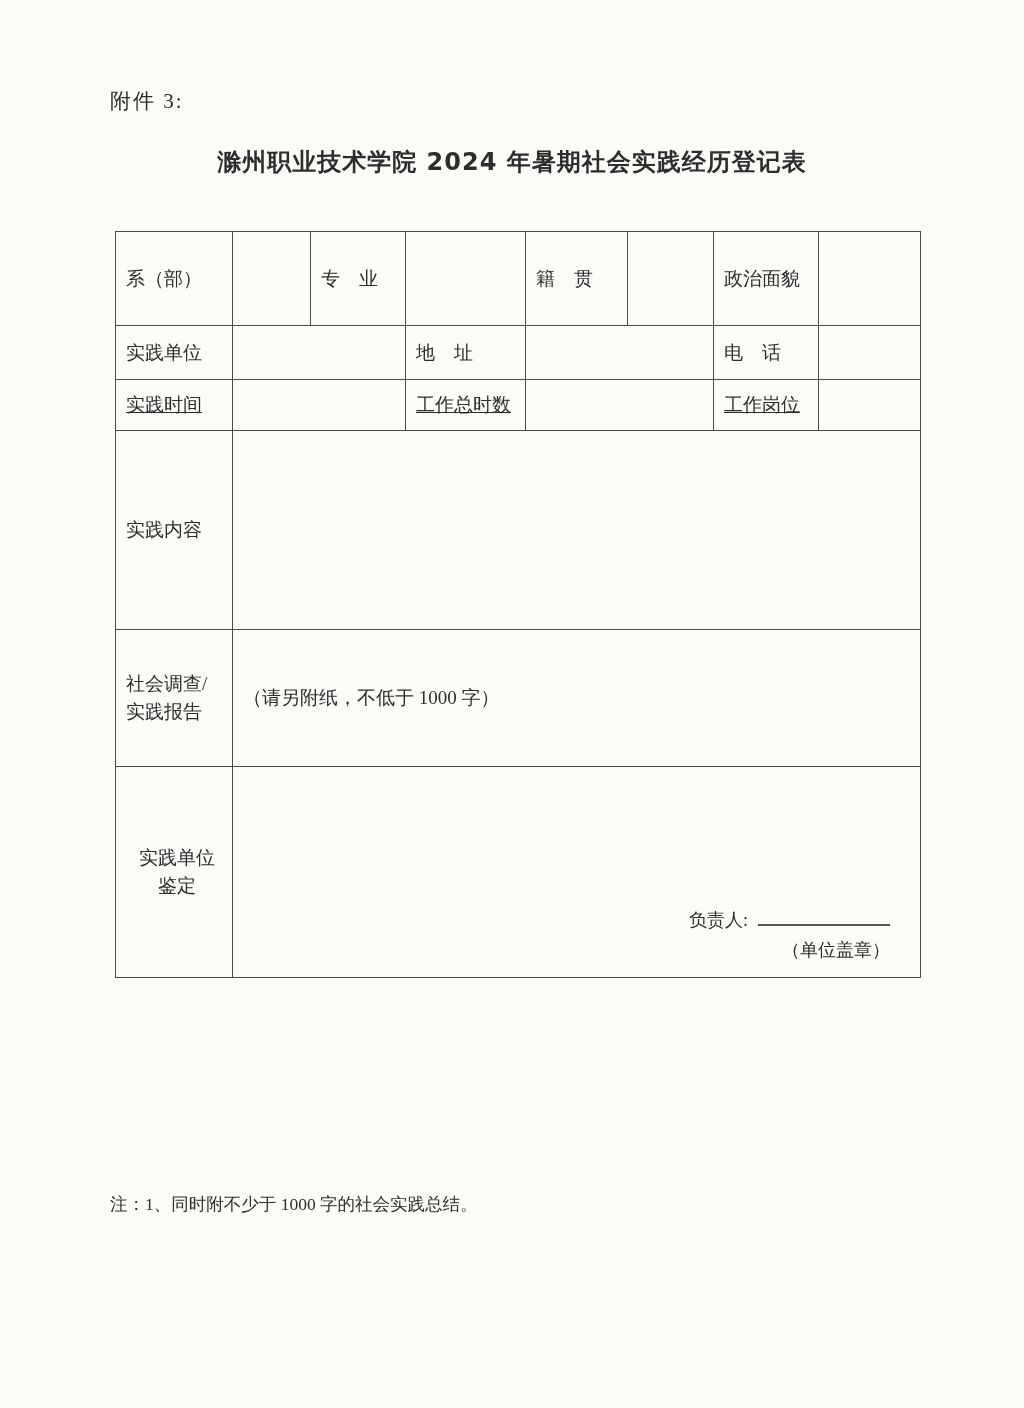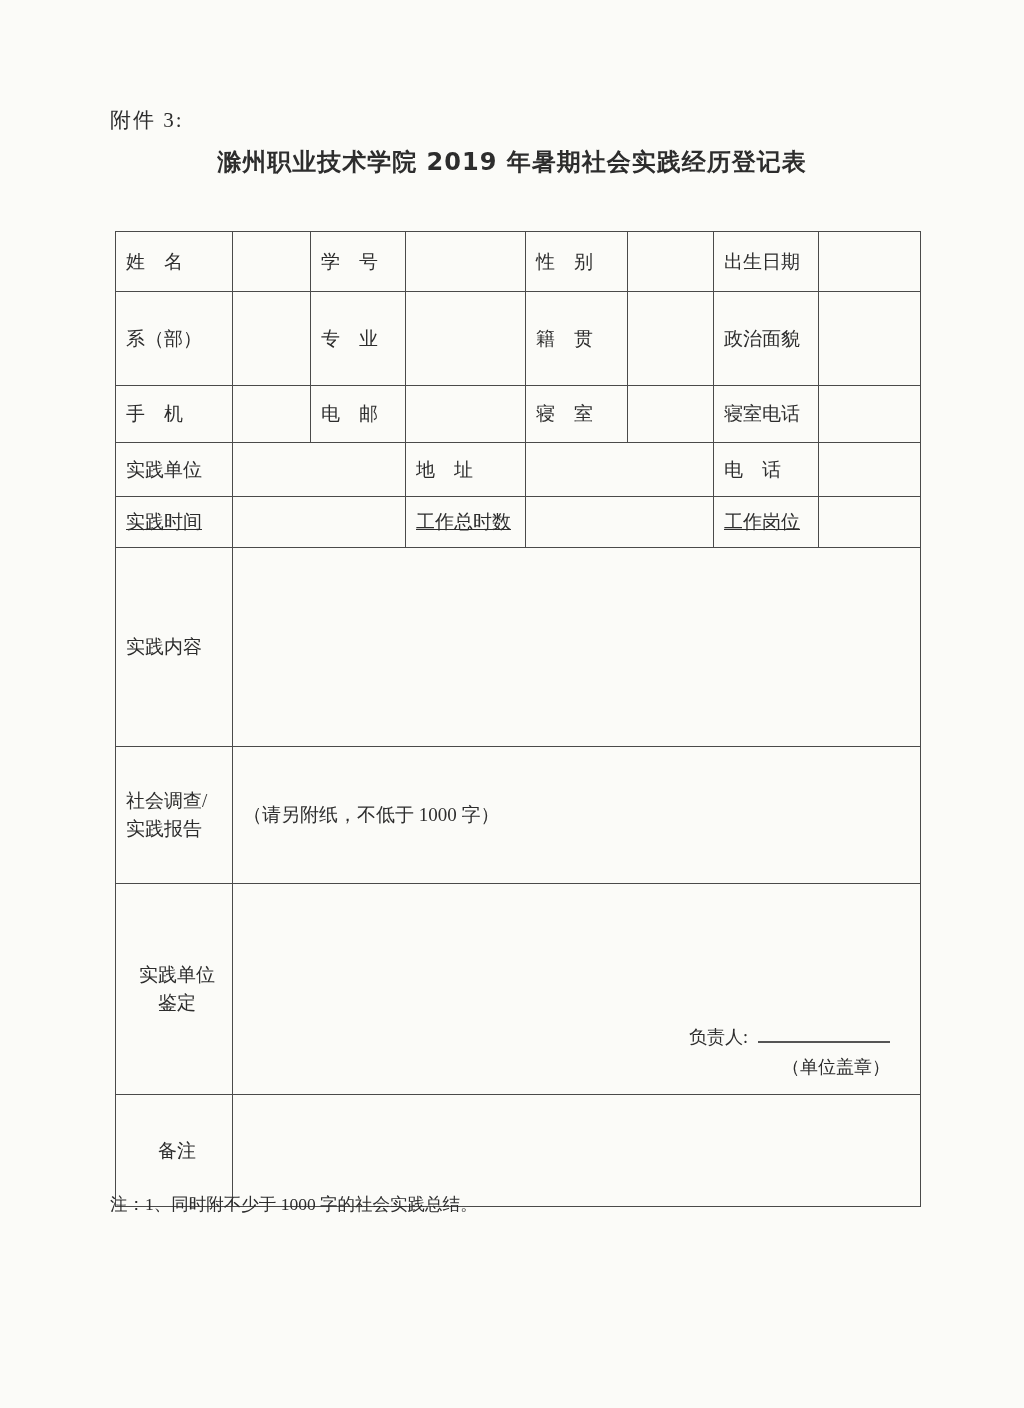--- a/index.html
+++ b/index.html
@@ -6,21 +6,21 @@
   html, body {
     width: 1024px; height: 1408px;
     background: #fbfbf8;
     font-family: "Liberation Serif", "DejaVu Serif", serif;
     color: #2d2d2d;
     position: relative;
     overflow: hidden;
   }
   .attachment {
     position: absolute;
-    top: 106px; left: 110px;
+    top: 87px; left: 110px;
     font-size: 21px;
     letter-spacing: 2px;
   }
   .doc-title {
     position: absolute;
     top: 146px; left: 0;
     width: 1024px;
     text-align: center;
     font-size: 24px;
     font-weight: bold;
@@ -78,67 +78,47 @@
     font-size: 17.5px;
     line-height: 1.85;
   }
   .footer-notes .line2 { margin-left: 36px; }
 </style>
 </head>
 <body>
 
 <div class="attachment">附件 3:</div>
 
-<div class="doc-title">滁州职业技术学院 2019 年暑期社会实践经历登记表</div>
+<div class="doc-title">滁州职业技术学院 2024 年暑期社会实践经历登记表</div>
 
 <table class="form">
   <colgroup>
     <col style="width:117px">
       <col style="width:78px">
       <col style="width:95px">
       <col style="width:120px">
     <col style="width:102px">
       <col style="width:86px">
       <col style="width:105px">
       <col style="width:102px">
   </colgroup>
 
   <tbody>
-      <tr class="r1">
-    <td class="lbl">姓　名</td>
-    <td></td>
-    <td class="lbl">学　号</td>
-    <td></td>
-    <td class="lbl">性　别</td>
-    <td></td>
-    <td class="lbl">出生日期</td>
-    <td></td>
-  </tr>
 
   <tr class="r2">
     <td class="lbl">系（部）</td>
     <td></td>
     <td class="lbl">专　业</td>
     <td></td>
     <td class="lbl">籍　贯</td>
     <td></td>
     <td class="lbl">政治面貌</td>
     <td></td>
   </tr>
 
-  <tr class="r3">
-    <td class="lbl">手　机</td>
-    <td></td>
-    <td class="lbl">电　邮</td>
-    <td></td>
-    <td class="lbl">寝　室</td>
-    <td></td>
-    <td class="lbl">寝室电话</td>
-    <td></td>
-  </tr>
 
   <tr class="r4">
     <td class="lbl">实践单位</td>
     <td colspan="2"></td>
     <td class="lbl">地　址</td>
     <td colspan="2"></td>
     <td class="lbl">电　话</td>
     <td></td>
   </tr>
 
@@ -170,22 +150,18 @@
     <td colspan="7" class="appraisal-cell">
       <div class="appraisal-sign">
         <div>
           <span>负责人:</span><span class="sign-line"></span>
         </div>
         <div class="seal-row">（单位盖章）</div>
       </div>
     </td>
   </tr>
 
-  <tr class="r9">
-    <td class="center">备注</td>
-    <td colspan="7"></td>
-  </tr>
 </tbody>
   </table>
 
 <div class="footer-notes">
   <div>注：1、同时附不少于 1000 字的社会实践总结。</div>
 </div>
 
 </body></html>

